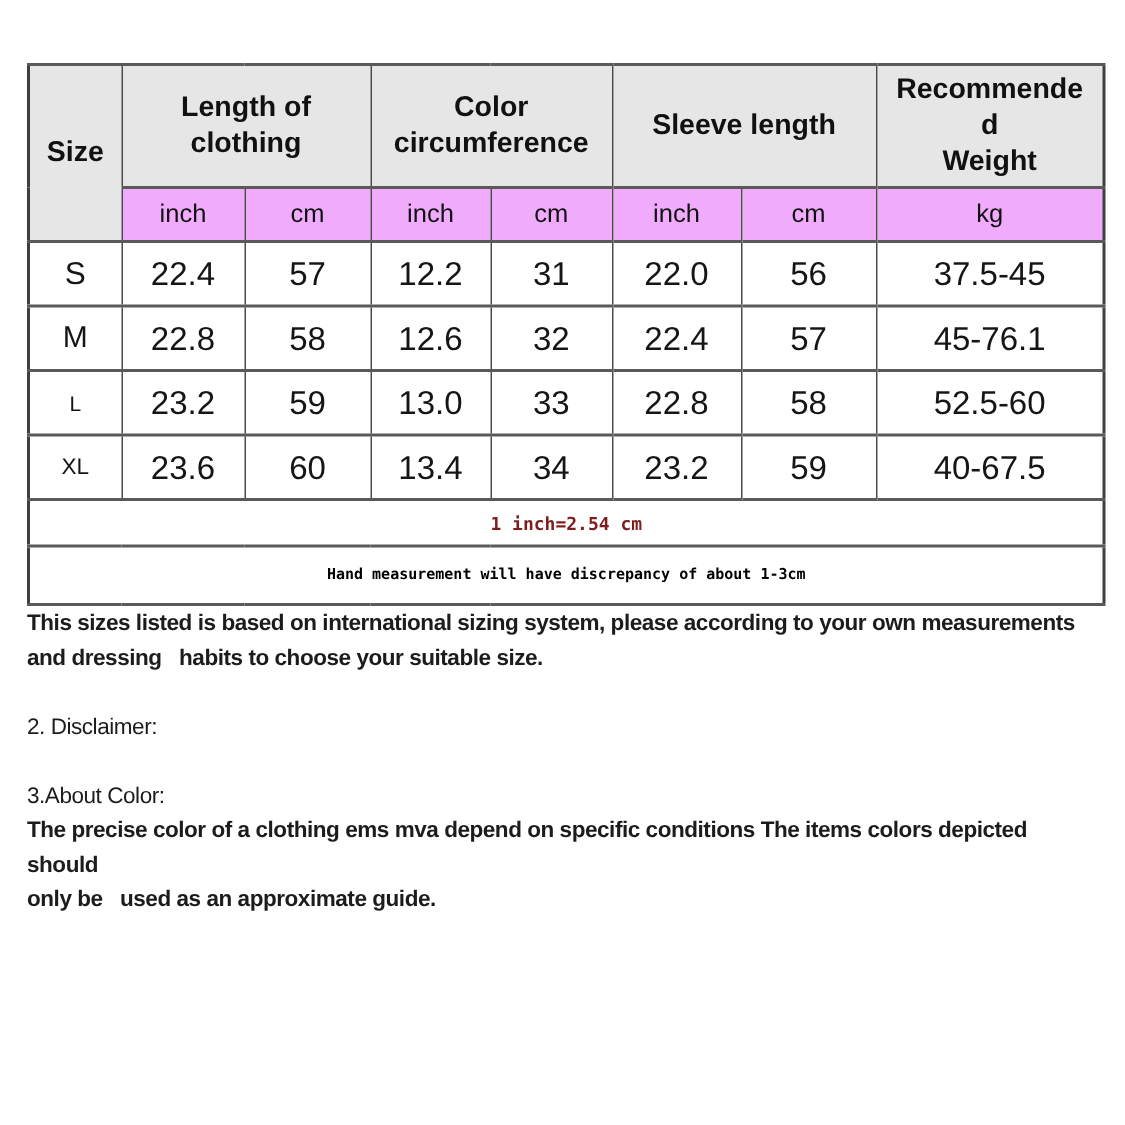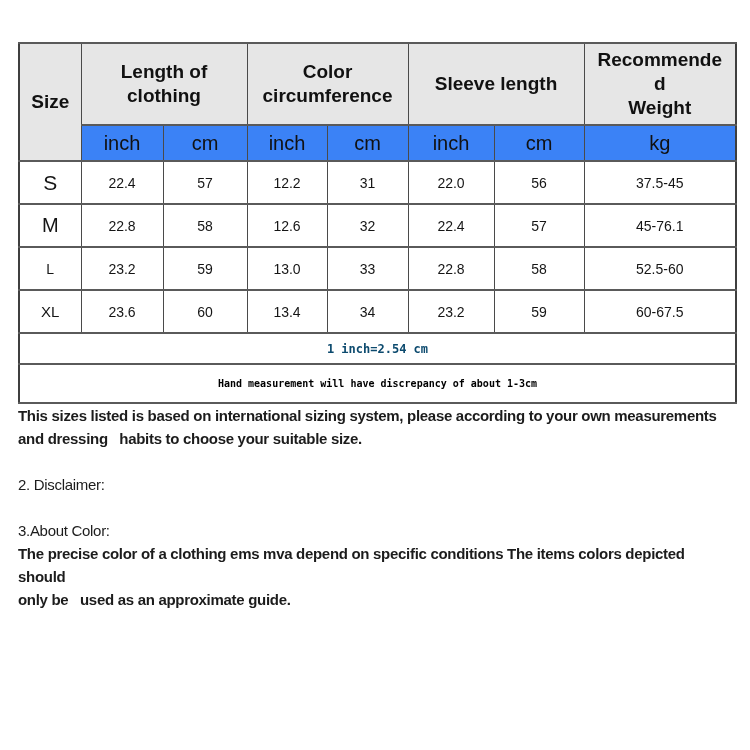--- a/index.html
+++ b/index.html
@@ -33,37 +33,37 @@
     height:80px;
     background:#e6e6e6;
     font-weight:bold;
     font-size:19px;
     line-height:24px;
     white-space:pre-line;
     color:#111;
   }
   tr.header-row-2 th{
     height:34px;
-    background:#3b82f6;
+    background:#f0abfc;
     font-weight:normal;
-    font-size:20px;
+    font-size:17px;
     color:#111;
   }
-  tr.data-row td{height:41px;font-size:14px;color:#151515;}
+  tr.data-row td{height:41px;font-size:22px;color:#151515;}
   td.size-cell{font-weight:normal;}
   tr.row-s  td.size-cell{font-size:21px;}
   tr.row-m  td.size-cell{font-size:20px;}
   tr.row-l  td.size-cell{font-size:14px;}
   tr.row-xl td.size-cell{font-size:15px;}
   tr.note-row-1 td{
     height:29px;
     font-family:"DejaVu Sans Mono",monospace;
     font-weight:bold;
     font-size:12px;
-    color:#0c4a6e;
+    color:#7f1d1d;
     margin-top:32px;
   }
   tr.note-row-2 td{
     height:37px;
     font-family:"DejaVu Sans Mono",monospace;
     font-weight:bold;
     font-size:10px;
     color:#000;
   }
   .notes{
@@ -147,21 +147,21 @@
         <td>52.5-60</td>
       </tr>
       <tr class="data-row row-xl">
         <td class="size-cell">XL</td>
         <td>23.6</td>
         <td>60</td>
         <td>13.4</td>
         <td>34</td>
         <td>23.2</td>
         <td>59</td>
-        <td>60-67.5</td>
+        <td>40-67.5</td>
       </tr>
 
       <tr class="note-row-1">
         <td colspan="8">1 inch=2.54 cm</td>
       </tr>
       <tr class="note-row-2">
         <td colspan="8">Hand measurement will have discrepancy of about 1-3cm</td>
       </tr>
     </tbody>
   </table>

